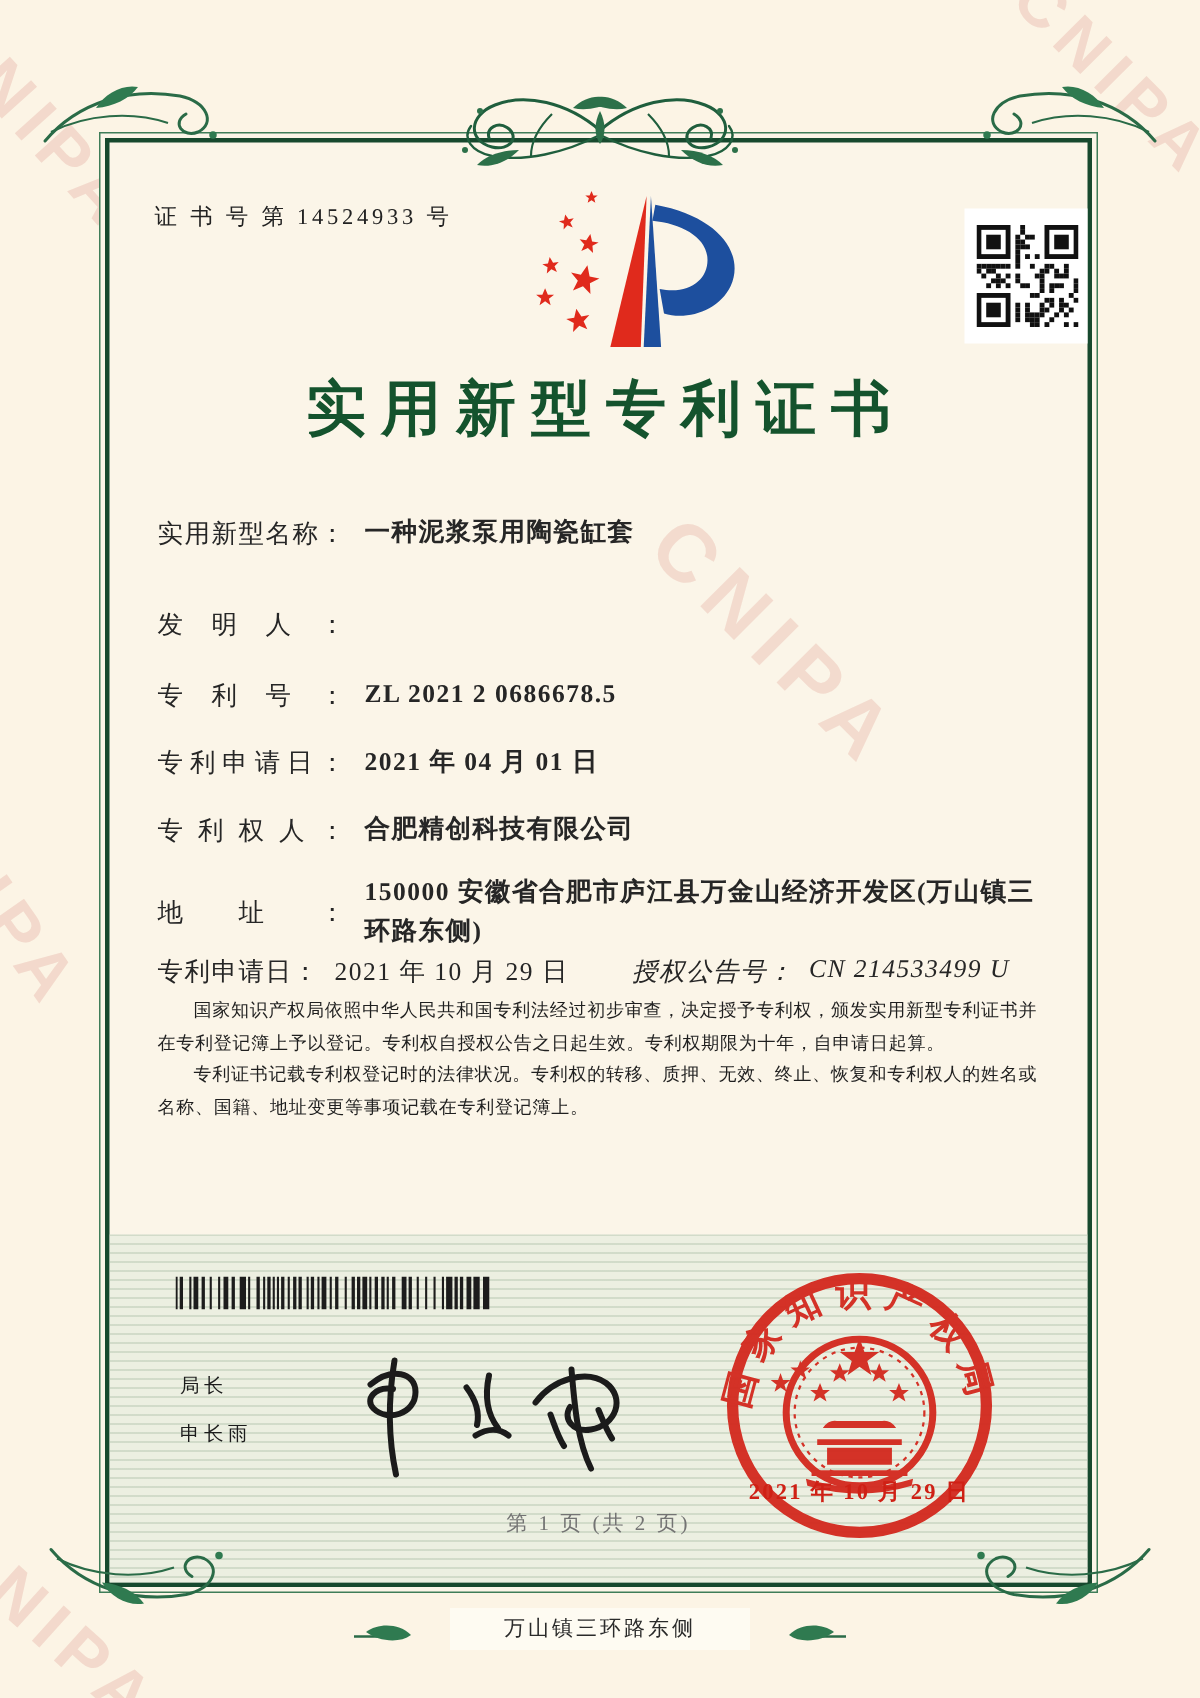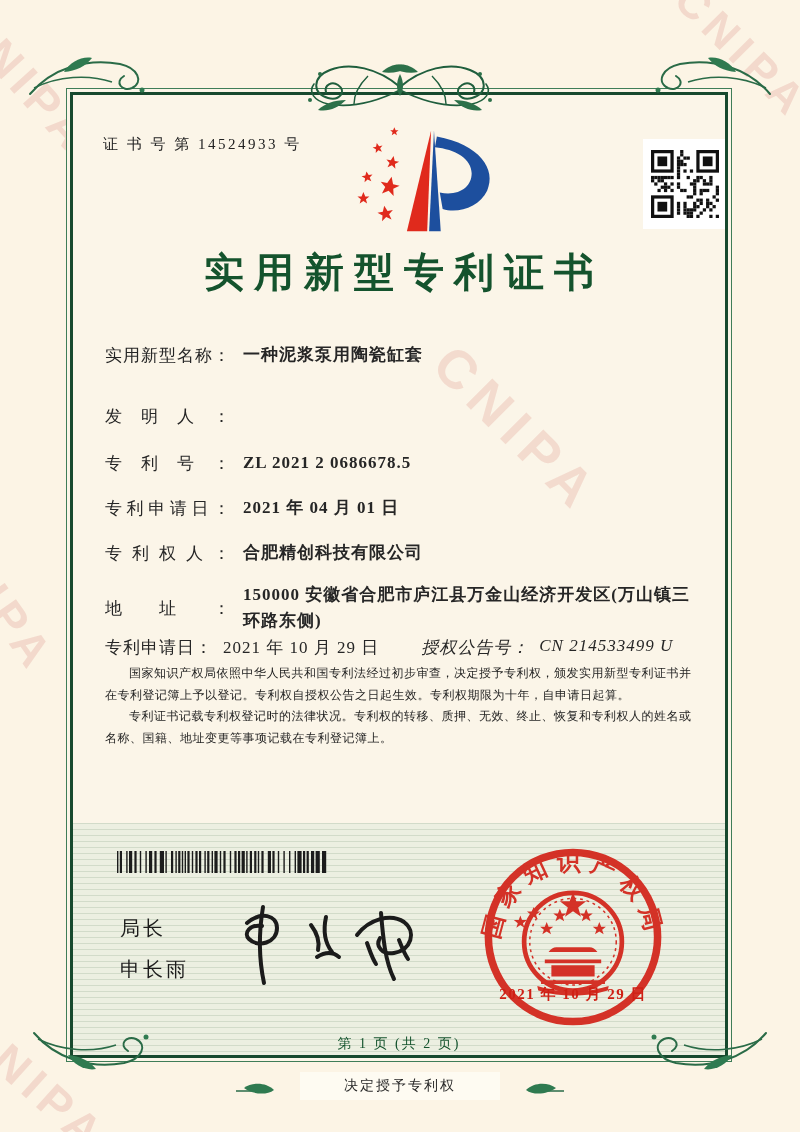--- a/index.html
+++ b/index.html
@@ -82,32 +82,32 @@
   .g-pair{display:flex;}
   .g-pair2{margin-left:42px;font-style:italic;}
   .g-label{letter-spacing:1px;}
   .g-value{margin-left:10px;letter-spacing:1px;}
   .paras{
     position:absolute;left:32px;right:26px;top:568px;font-size:12px;color:#1f1f1f;
     line-height:1.8;letter-spacing:0.5px;
   }
   .paras p{margin:0;text-indent:2em;}
   .barcode{position:absolute;left:44px;top:756px;}
-  .commissioner{position:absolute;left:47px;top:820px;font-size:20px;color:#1c1c1c;letter-spacing:3px;}
+  .commissioner{position:absolute;left:47px;top:820px;font-size:13px;color:#1c1c1c;letter-spacing:3px;}
   .commissioner .c-title{margin:0 0 14px 0;}
   .commissioner .c-name{margin:0;}
   .signature{position:absolute;left:158px;top:798px;}
   .seal{position:absolute;left:406px;top:748px;width:188px;height:188px;opacity:0.95;}
   .seal-date{
     position:absolute;left:396px;top:890px;width:208px;text-align:center;
     font-size:15px;font-weight:bold;color:#cf2015;letter-spacing:1.5px;z-index:5;
   }
   .page-num{
-    position:absolute;left:0;right:0;top:940px;text-align:center;
-    font-size:14px;color:#14532d;letter-spacing:2px;
+    position:absolute;left:0;right:0;top:912px;text-align:center;
+    font-size:14px;color:#737373;letter-spacing:2px;
   }
   .note{
     position:absolute;left:300px;top:1072px;width:200px;z-index:4;
     background:#fefbf2;text-align:center;font-size:14px;color:#2a2a2a;
     padding:5px 0;letter-spacing:2px;
   }
 </style>
 </head>
 <body>
 
@@ -451,15 +451,15 @@
           </g>
         </svg>
         <div class="seal-date">2021 年 10 月 29 日</div>
 
         <div class="page-num">第 1 页 (共 2 页)</div>
 
       </div>
     </div>
   </div>
 
-  <div class="note">决定授予专利权</div>
+  <div class="note">万山镇三环路东侧</div>
 
 </div>
 
 </body></html>

